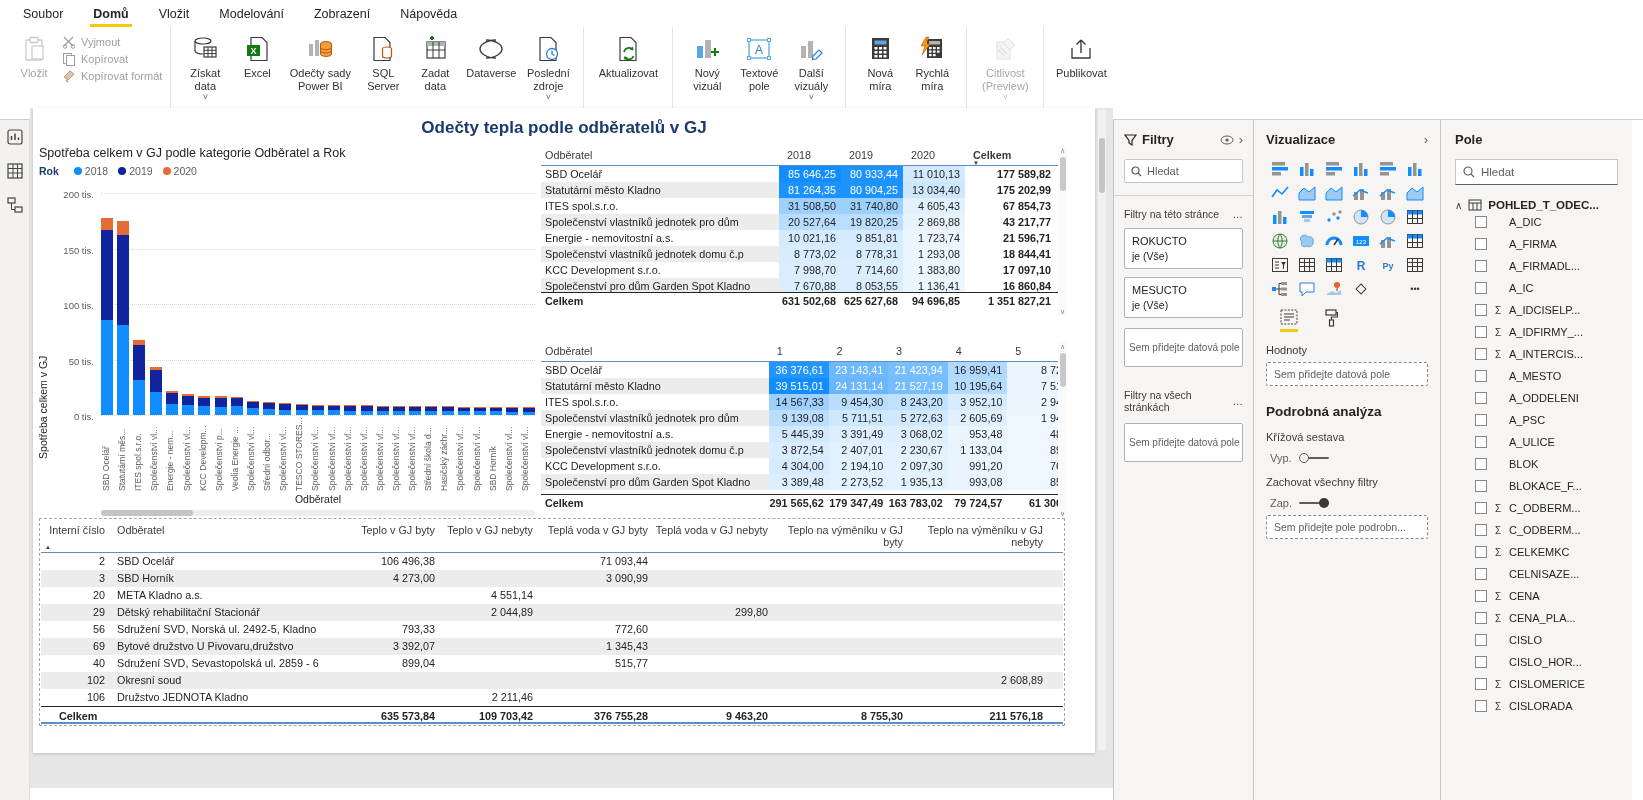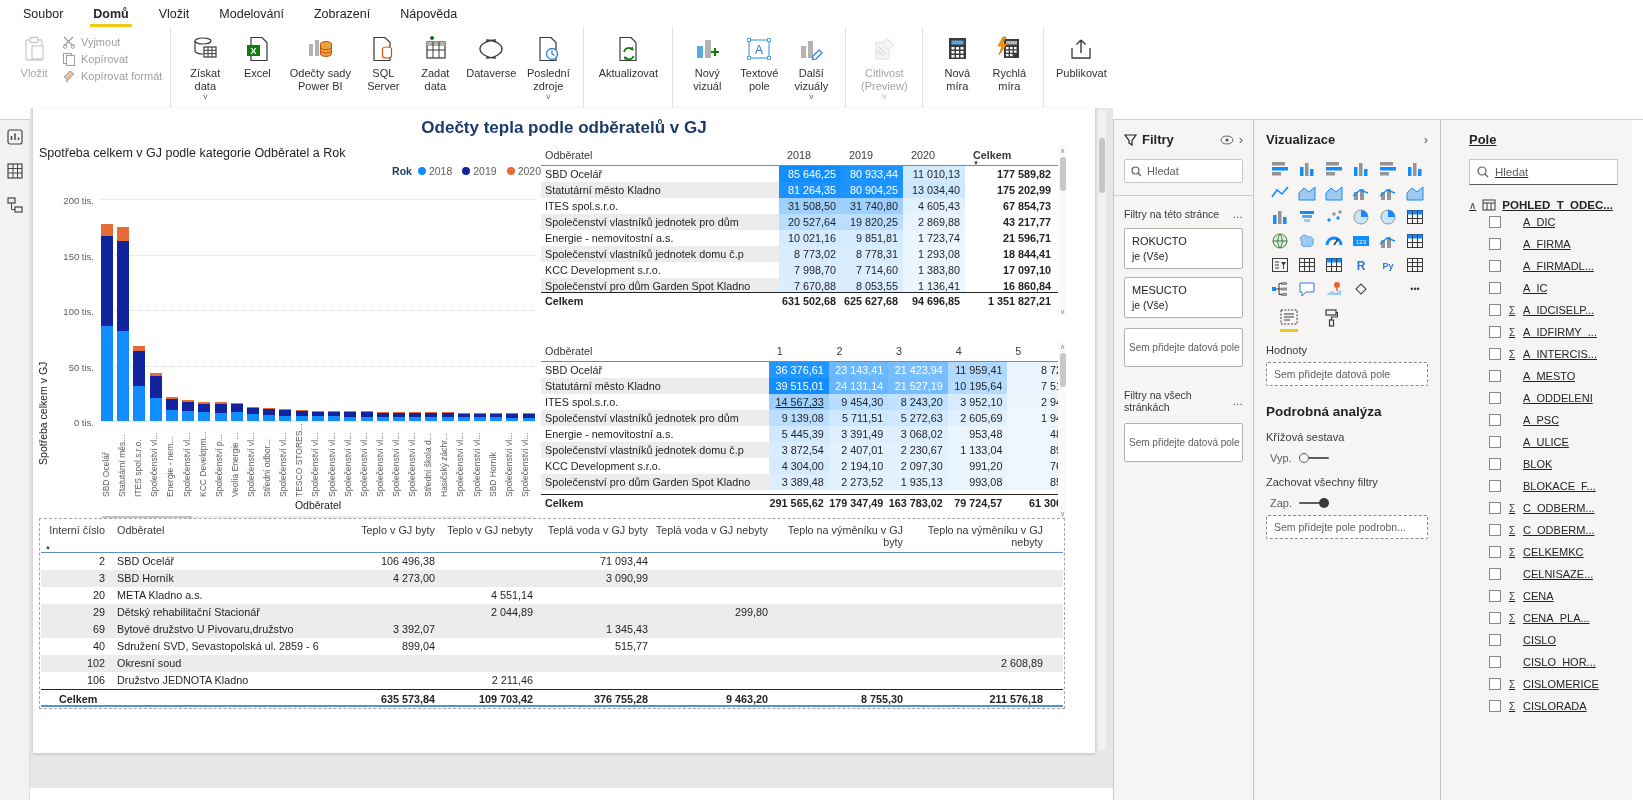--- a/index.html
+++ b/index.html
@@ -29,21 +29,21 @@
   
   .canvas { position:absolute; left:30px; top:108px; width:1083px; height:680px; background:#e6e6e6; }
   .page { position:absolute; left:3px; top:0; width:1062px; height:645px; background:#fff; box-shadow:0 1px 3px rgba(0,0,0,.18); }
   .page-title { position:absolute; top:10px; left:0; width:100%; text-align:center; font-size:17px; font-weight:bold; color:#1b3a6b; }
   .page-vscroll { position:absolute; left:1068px; top:2px; width:8px; height:640px; background:#f1f1f1; }
   .page-vscroll .thumb { position:absolute; top:28px; left:1px; width:6px; height:55px; background:#c4c4c4; border-radius:3px; }
 
   
   .chart { position:absolute; left:6px; top:38px; width:502px; height:362px; }
   .chart-title { font-size:12.5px; color:#252423; margin-bottom:5px; }
-  .legend { display:flex; align-items:center; gap:6px; font-size:10.5px; color:#605e5c; margin-bottom:22px;justify-content:flex-end; }
+  .legend { display:flex; align-items:center; gap:15px; font-size:10.5px; color:#605e5c; margin-bottom:16px; }
   .legend .lt { font-weight:bold; color:#1b3a6b; }
   .leg-item { display:flex; align-items:center; gap:3px; }
   .leg-dot { width:8px; height:8px; border-radius:50%; }
   .plot-wrap { position:relative; }
   .plot { position:relative; margin-left:62px; width:434px; height:222px; }
   .gline { position:absolute; left:0; right:0; border-top:1px dotted #d9d9d9; }
   .gtick { position:absolute; right:calc(100% + 7px); transform:translateY(-50%); font-size:9.5px; color:#605e5c; white-space:nowrap; }
   .bars { position:absolute; left:0; bottom:0; width:100%; height:100%; display:flex; justify-content:space-between; align-items:flex-end; }
   .bar { width:12px; display:flex; flex-direction:column-reverse; }
   .bar div { width:100%; }
@@ -112,21 +112,21 @@
   .vlabel { font-size:11px; color:#3b3a39; margin-top:12px; }
   .vwell { margin-top:6px; background:#fff; border:1px dashed #8a8886; border-radius:2px; padding:5px 7px; font-size:10.5px; color:#605e5c; white-space:nowrap; overflow:hidden; }
   .vh2 { font-size:13.5px; font-weight:bold; color:#252423; margin-top:18px; }
   .tglrow { display:flex; align-items:center; gap:7px; margin-top:9px; font-size:11px; color:#605e5c; padding-left:4px; }
   .tgl { position:relative; width:30px; height:12px; }
   .tgl .track { position:absolute; top:5px; left:0; right:0; height:2px; background:#605e5c; border-radius:2px; }
   .tgl .knob { position:absolute; top:1px; width:10px; height:10px; border-radius:50%; }
   .tgl.off .knob { left:0; background:#f6f5f4; border:1.5px solid #605e5c; }
   .tgl.on .knob { right:0; background:#3b3a39; }
 
-  .fields { left:1440px; width:192px; padding:12px 0 0 28px;text-decoration:underline; }
+  .fields { left:1440px; width:192px; padding:12px 0 0 14px; }
   .fsearch { margin-top:12px; margin-right:14px; background:#fff; border:1px solid #c8c6c4; border-bottom:1px solid #605e5c; height:26px; display:flex; align-items:center; gap:6px; padding:0 7px; color:#605e5c; font-size:11.5px; }
   .ftable { display:flex; align-items:center; gap:6px; margin-top:14px; font-size:11.5px; font-weight:bold; color:#252423; }
   .frow { display:flex; align-items:center; gap:6px; height:22px; padding-left:20px; font-size:11px; color:#252423; }
   .cbx { width:12px; height:12px; border:1px solid #8a8886; background:#fff; flex:0 0 auto; }
   .sig { width:10px; font-size:10px; color:#3b3a39; text-align:center; flex:0 0 auto; }
   .sig.empty { visibility:hidden; }
   .fname-t { white-space:nowrap; overflow:hidden; }
 </style>
 </head>
 <body>
@@ -304,34 +304,20 @@
       <span class="ric">
         <svg width="26" height="26">
             <rect x="3" y="10" width="5" height="12" fill="#b5b3b1"></rect>
             <rect x="10" y="5" width="5" height="17" fill="#b5b3b1"></rect>
             <path d="M15 20 L21 14 L24 17 L18 23 L14.5 23.5 Z" fill="#fff" stroke="#2c7bd4" stroke-width="1.2"></path>
           </svg>
       </span>
       <span>Další vizuály</span>
     </div>
     <div class="rgroup-label">Vložit</div>
-  </div>
-
-  <div class="rgroup">
-    <div class="rbtn caret dis" style="width:60px">
-      <span class="ric">
-        <svg width="26" height="26">
-            <rect x="5" y="6" width="13" height="17" fill="#d8ebfa" stroke="#9cc3e5"></rect>
-            <path d="M16 2 L23 9 L18 14 L11 7 Z" fill="#d8ebfa" stroke="#9cc3e5"></path>
-            <path d="M8 11 L15 18 M6.5 14 L12 19.5" stroke="#9cc3e5" stroke-width="1.5"></path>
-          </svg>
-      </span>
-      <span>Citlivost (Preview)</span>
-    </div>
-    <div class="rgroup-label">Citlivost</div>
   </div>
 
   <div class="rgroup">
     <div class="rbtn" style="width:40px">
       <span class="ric">
         <svg width="24" height="26">
             <rect x="4" y="2" width="17" height="21" fill="#3b3a39"></rect>
             <rect x="6.5" y="4.5" width="12" height="4" fill="#5aa7e8"></rect>
             <g fill="#fff">
               <rect x="6.5" y="11" width="3" height="2.5"></rect>
@@ -362,20 +348,34 @@
               <rect x="18" y="14.5" width="2.6" height="2.2"></rect>
               <rect x="10" y="18" width="2.6" height="2.2"></rect>
               <rect x="14" y="18" width="2.6" height="2.2"></rect>
             </g>
             <path d="M7 1 L2 10 H6 L3 19 L11 8 H6.5 L10 1 Z" fill="#f59b00" stroke="#ca5010" stroke-width=".6"></path>
           </svg>
       </span>
       <span>Rychlá míra</span>
     </div>
     <div class="rgroup-label">Výpočty</div>
+  </div>
+
+  <div class="rgroup">
+    <div class="rbtn caret dis" style="width:60px">
+      <span class="ric">
+        <svg width="26" height="26">
+            <rect x="5" y="6" width="13" height="17" fill="#d8ebfa" stroke="#9cc3e5"></rect>
+            <path d="M16 2 L23 9 L18 14 L11 7 Z" fill="#d8ebfa" stroke="#9cc3e5"></path>
+            <path d="M8 11 L15 18 M6.5 14 L12 19.5" stroke="#9cc3e5" stroke-width="1.5"></path>
+          </svg>
+      </span>
+      <span>Citlivost (Preview)</span>
+    </div>
+    <div class="rgroup-label">Citlivost</div>
   </div>
 
   <div class="rgroup" style="border-right:none">
     <div class="rbtn" style="width:58px">
       <span class="ric">
         <svg width="26" height="26">
             <path d="M4 12 V22 H22 V12" fill="none" stroke="#3b3a39" stroke-width="1.3"></path>
             <path d="M13 17 V4 M13 4 L8.5 8.5 M13 4 L17.5 8.5" fill="none" stroke="#3b3a39" stroke-width="1.4"></path>
           </svg>
       </span>
@@ -711,34 +711,34 @@
           <div class="c-numh">3</div>
           <div class="c-numh">4</div>
           <div class="c-numh">5</div>
         </div>
         <div class="mt-rows" style="height: 132px;">
           <div class="mt-row">
             <div class="c-name">SBD Ocelář</div>
             <div class="c-num" style="background: rgba(17, 141, 255, 0.925); color: rgb(255, 255, 255);">36 376,61</div>
             <div class="c-num" style="background: rgba(17, 141, 255, 0.616); color: rgb(255, 255, 255);">23 143,41</div>
             <div class="c-num" style="background: rgba(17, 141, 255, 0.573); color: rgb(255, 255, 255);">21 423,94</div>
-            <div class="c-num" style="background: rgba(17, 141, 255, 0.33);">11 959,41</div>
+            <div class="c-num" style="background: rgba(17, 141, 255, 0.33);">16 959,41</div>
             <div class="c-num" style="background: rgba(17, 141, 255, 0.09);">8 72</div>
           </div>
           <div class="mt-row">
             <div class="c-name" style="background: rgb(236, 236, 236);">Statutární město Kladno</div>
             <div class="c-num" style="background: rgb(17, 141, 255); color: rgb(255, 255, 255);">39 515,01</div>
             <div class="c-num" style="background: rgba(17, 141, 255, 0.64); color: rgb(255, 255, 255);">24 131,14</div>
             <div class="c-num" style="background: rgba(17, 141, 255, 0.576); color: rgb(255, 255, 255);">21 527,19</div>
             <div class="c-num" style="background: rgba(17, 141, 255, 0.31);">10 195,64</div>
             <div class="c-num" style="background: rgba(17, 141, 255, 0.086);">7 51</div>
           </div>
           <div class="mt-row">
             <div class="c-name">ITES spol.s.r.o.</div>
-            <div class="c-num" style="background: rgba(17, 141, 255, 0.41); text-decoration: underline;">14 567,33</div>
+            <div class="c-num" style="background: rgba(17, 141, 255, 0.41);">14 567,33</div>
             <div class="c-num" style="background: rgba(17, 141, 255, 0.294);">9 454,30</div>
             <div class="c-num" style="background: rgba(17, 141, 255, 0.263);">8 243,20</div>
             <div class="c-num" style="background: rgba(17, 141, 255, 0.165);">3 952,10</div>
             <div class="c-num" style="background: rgba(17, 141, 255, 0.08);">2 94</div>
           </div>
           <div class="mt-row">
             <div class="c-name" style="background: rgb(236, 236, 236);">Společenství vlastníků jednotek pro dům</div>
             <div class="c-num" style="background: rgba(17, 141, 255, 0.286);">9 139,08</div>
             <div class="c-num" style="background: rgba(17, 141, 255, 0.204);">5 711,51</div>
             <div class="c-num" style="background: rgba(17, 141, 255, 0.192);">5 272,63</div>
@@ -843,20 +843,30 @@
           <div class="dt-row alt">
             <div class="d0">29</div>
             <div class="d1">Dětský rehabilitační Stacionář</div>
             <div class="d2 dn"></div>
             <div class="d3 dn">2 044,89</div>
             <div class="d4 dn"></div>
             <div class="d5 dn">299,80</div>
             <div class="d6 dn"></div>
             <div class="d7 dn"></div>
           </div>
+          <div class="dt-row">
+            <div class="d0">56</div>
+            <div class="d1">Sdružení SVD, Norská ul. 2492-5, Kladno</div>
+            <div class="d2 dn">793,33</div>
+            <div class="d3 dn"></div>
+            <div class="d4 dn">772,60</div>
+            <div class="d5 dn"></div>
+            <div class="d6 dn"></div>
+            <div class="d7 dn"></div>
+          </div>
           <div class="dt-row alt">
             <div class="d0">69</div>
             <div class="d1">Bytové družstvo U Pivovaru,družstvo</div>
             <div class="d2 dn">3 392,07</div>
             <div class="d3 dn"></div>
             <div class="d4 dn">1 345,43</div>
             <div class="d5 dn"></div>
             <div class="d6 dn"></div>
             <div class="d7 dn"></div>
           </div>

